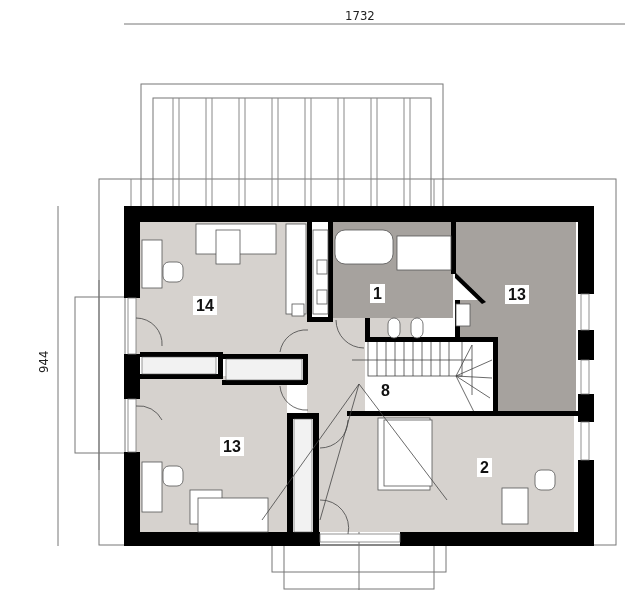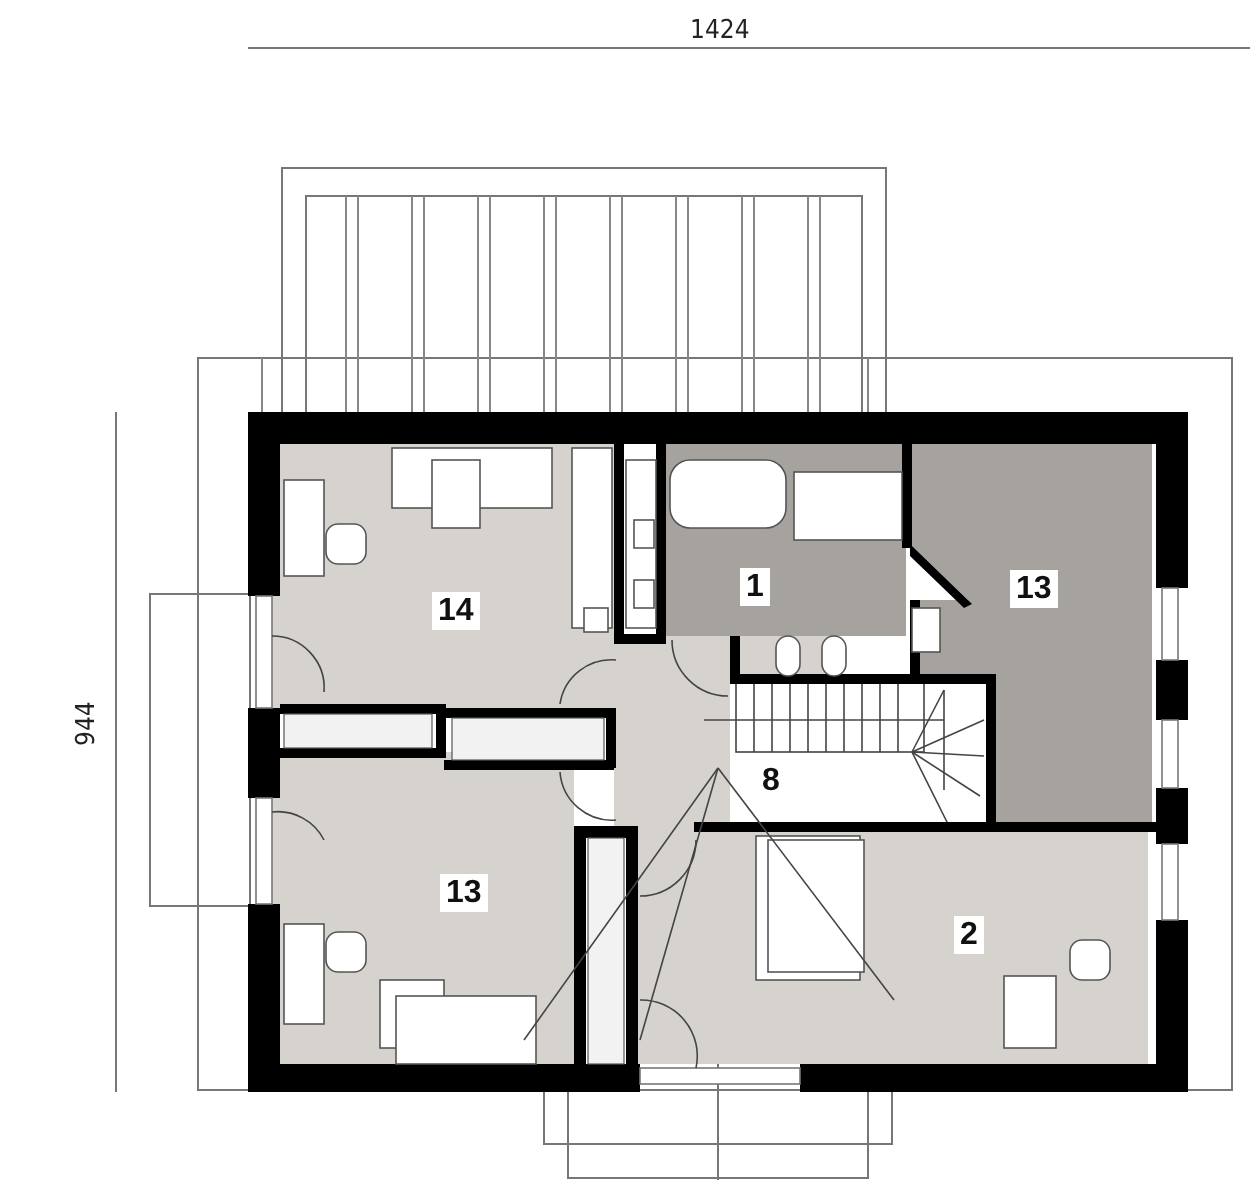--- a/index.html
+++ b/index.html
@@ -162,21 +162,21 @@
     <path d="M 280 386 A 26 26 0 0 0 308 410"></path>
     <path d="M 336 320 A 28 28 0 0 0 364 348"></path>
     <path d="M 320 448 A 28 28 0 0 0 348 420"></path>
     <path d="M 320 500 A 28 28 0 0 1 348 534"></path>
     <path d="M 359 384 L 320 520"></path>
     <path d="M 359 384 L 447 500"></path>
     <path d="M 359 384 L 262 520"></path>
   </g>
 </svg>
 
-<div class="dim-label" style="left:345px; top:8px;">1424</div>
+<div class="dim-label" style="left:345px; top:8px;">1732</div>
 <div class="dim-label" style="left:36px; top:373px; transform: rotate(-90deg); transform-origin: left top;">944</div>
 
-<div class="room-label" style="left:216px; top:296px;">14</div>
+<div class="room-label" style="left:193px; top:296px;">14</div>
 <div class="room-label" style="left:370px; top:284px;">1</div>
 <div class="room-label" style="left:505px; top:285px;">13</div>
 <div class="room-label" style="left:378px; top:381px;">8</div>
 <div class="room-label" style="left:220px; top:437px;text-align:center;">13</div>
 <div class="room-label" style="left:477px; top:458px;">2</div>
 
 </body></html>

